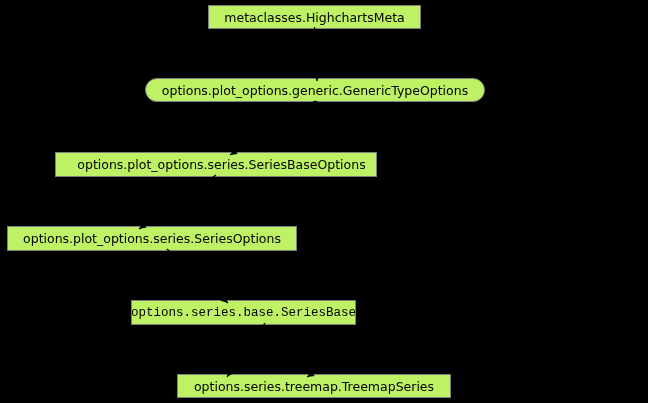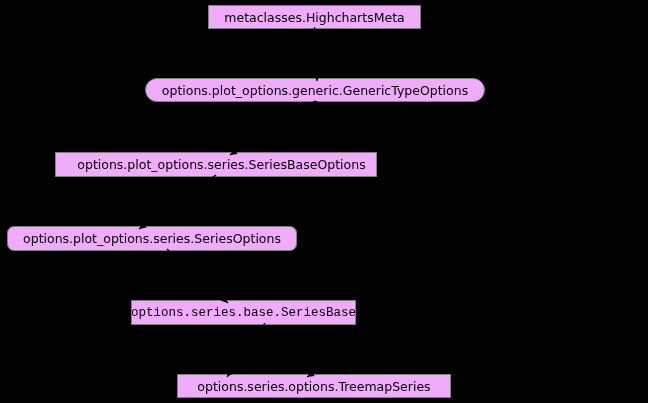--- a/index.html
+++ b/index.html
@@ -10,21 +10,21 @@
   .canvas {
     position: relative;
     width: 648px;
     height: 403px;
     background: #000000;
     overflow: hidden;
   }
   .node {
     position: absolute;
     box-sizing: border-box;
-    background: #f0abfc;
+    background: #bef264;
     border: 1px solid #7f7f7f;
     color: #000000;
     font-family: "DejaVu Sans", sans-serif;
     font-size: 12.5px;
     display: flex;
     align-items: center;
     justify-content: center;
     white-space: nowrap;
     overflow: hidden;
     z-index: 1;
@@ -39,23 +39,23 @@
     pointer-events: none;
   }
 </style>
 </head>
 <body>
 
 <div class="canvas">
   <div class="node" style="left: 208px; top: 5px; width: 213px; height: 24px;">metaclasses.HighchartsMeta</div>
   <div class="node" style="left: 145px; top: 78px; width: 340px; height: 24px; border-radius: 12px;">options.plot_options.generic.GenericTypeOptions</div>
   <div class="node" style="left: 55px; top: 152px; width: 322px; height: 25px; padding-left: 11px;">options.plot_options.series.SeriesBaseOptions</div>
-  <div class="node" style="left: 7px; top: 226px; width: 290px; height: 25px; border-radius: 7px;">options.plot_options.series.SeriesOptions</div>
+  <div class="node" style="left: 7px; top: 226px; width: 290px; height: 25px;">options.plot_options.series.SeriesOptions</div>
   <div class="node" style="left: 131px; top: 300px; width: 225px; height: 25px; font-family: Liberation Mono, monospace;">options.series.base.SeriesBase</div>
-  <div class="node" style="left: 177px; top: 374px; width: 274px; height: 24px;">options.series.options.TreemapSeries</div>
+  <div class="node" style="left: 177px; top: 374px; width: 274px; height: 24px;">options.series.treemap.TreemapSeries</div>
   <svg class="edges" xmlns="http://www.w3.org/2000/svg" width="648" height="403" viewBox="0 0 648 403">
       <path d="M314.5,27 L317,81" stroke="#000000" stroke-width="1.2" fill="none"></path>
       <polygon points="317,81 313.47969652262105,74.15547931355646 319.8728488178505,73.85950004062916" fill="#000000"></polygon>
       <path d="M315,101 L230,155" stroke="#000000" stroke-width="1.2" fill="none"></path>
       <polygon points="230,155 234.19254601249136,148.5453460252975 237.62443587965626,153.9473948902793" fill="#000000"></polygon>
       <path d="M315,101 Q430,150 459,229" stroke="#000000" stroke-width="1.2" fill="none"></path>
       <polygon points="459,229 453.5837792129873,223.53149450157252 459.59176787010364,221.32603031098552" fill="#000000"></polygon>
       <path d="M216,175 L139,229" stroke="#000000" stroke-width="1.2" fill="none"></path>
       <polygon points="139,229 142.89376216950572,222.36082714735292 146.56848692587155,227.6007124480968" fill="#000000"></polygon>
       <path d="M167,249 L228,303" stroke="#000000" stroke-width="1.2" fill="none"></path>

